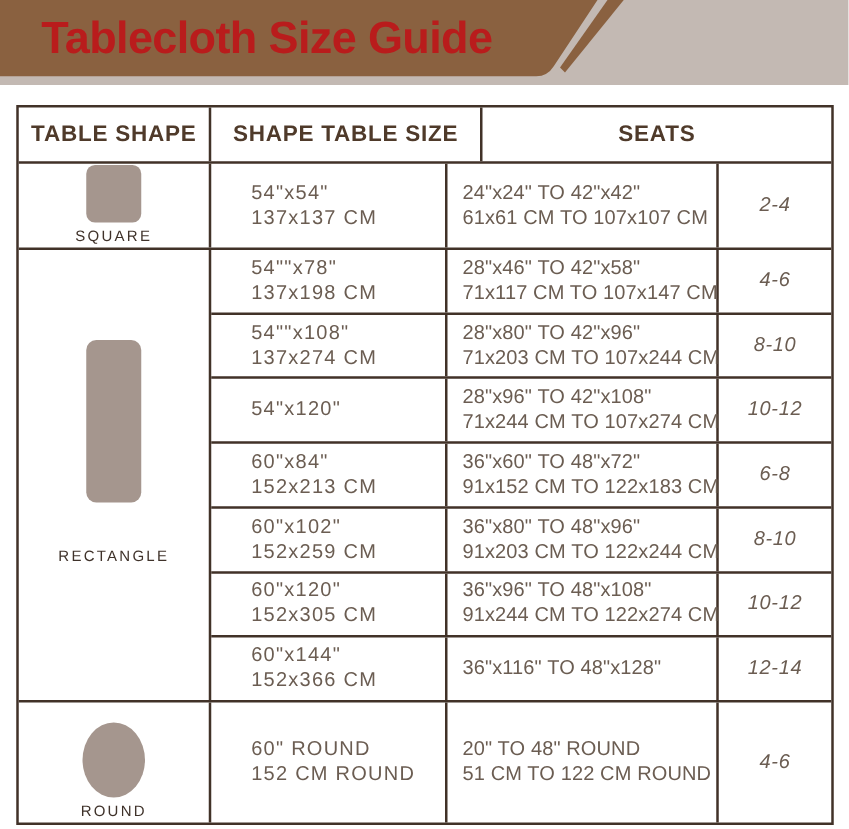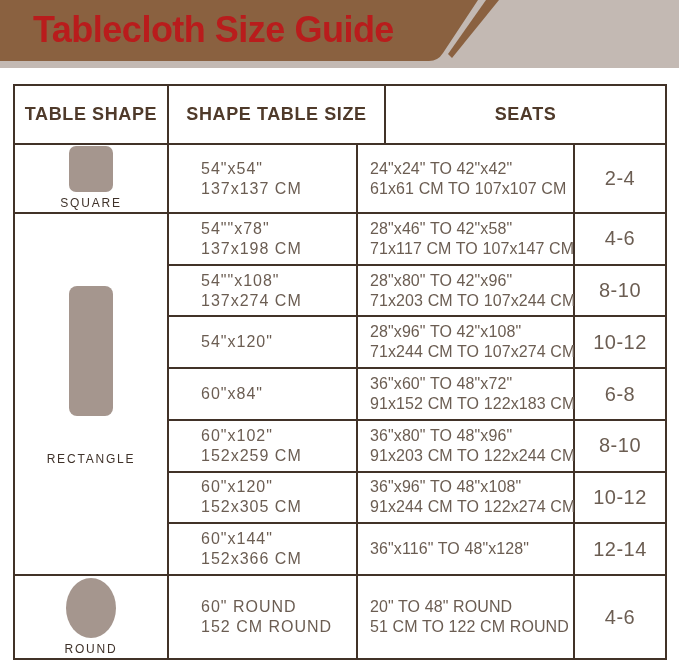--- a/index.html
+++ b/index.html
@@ -11,21 +11,21 @@
   .title {
     position:absolute; top:9px; left:33px;
     font-size:36px; font-weight:bold; letter-spacing:-0.5px;
     color:#b91c1c; white-space:nowrap;
   }
   .tbl {
     position:absolute; left:13px; top:84px; width:654px; height:576px;
     box-sizing:border-box; border:2.5px solid #413228;
     display:flex; flex-direction:column; background:#ffffff;
   }
-  .hrow { display:flex; height:59px; border-bottom:2px solid #413228; box-sizing:border-box; }
+  .hrow { display:flex; height:45px; border-bottom:2px solid #413228; box-sizing:border-box; }
   .hcell {
     box-sizing:border-box; display:flex; align-items:center; justify-content:center;
     font-size:18px; font-weight:bold; letter-spacing:0.6px; color:#4f3a2a; white-space:nowrap;
   }
   .w1 { width:154px; } .w2 { width:189px; } .w3 { width:217px; } .w4 { flex:1; }
   .br { border-right:2px solid #413228; }
   .section { display:flex; box-sizing:border-box; }
   .section.bb { border-bottom:2px solid #413228; }
   .sec1 { height:69px; } .sec2 { height:362px; } .sec3 { flex:1; }
   .shape-cell {
@@ -49,21 +49,21 @@
     box-sizing:border-box; width:189px; border-right:2px solid #413228;
     display:flex; flex-direction:column; justify-content:center; padding-left:32px;
   }
   .c3 {
     box-sizing:border-box; width:217px; border-right:2px solid #413228;
     display:flex; flex-direction:column; justify-content:center; padding-left:12px;
   }
   .c4 { flex:1; display:flex; align-items:center; justify-content:center; }
   .size-line { font-size:16px; letter-spacing:1px; line-height:20px; color:#6b5d52; white-space:nowrap; }
   .fits-line { font-size:16px; letter-spacing:0.1px; line-height:20px; color:#6b5d52; white-space:nowrap; }
-  .seats-text { font-size:20px; letter-spacing:0.5px; color:#6b5d52; }
+  .seats-text { font-size:16px; letter-spacing:0.5px; color:#6b5d52;font-style:italic; }
 </style>
 </head>
 <body>
 
 <div class="page">
 
   <svg class="banner-svg" width="679" height="68" viewBox="0 0 679 68" aria-hidden="true">
     <rect x="0" y="0" width="679" height="68" fill="#c3b9b3"></rect>
     <path d="M0,0 L478,0 L443,53 Q438,61 429,61 L0,61 Z" fill="#8a6140"></path>
     <path d="M486,0 L499,0 L452,58 L448,54 Z" fill="#8a6140"></path>
@@ -147,20 +147,21 @@
             <div class="fits-line">71x244 CM TO 107x274 CM</div>
           </div>
           <div class="c4">
             <div class="seats-text">10-12</div>
           </div>
         </div>
 
         <div class="drow bb">
           <div class="c2">
             <div class="size-line">60"x84"</div>
+            <div class="size-line">152x213 CM</div>
           </div>
           <div class="c3">
             <div class="fits-line">36"x60" TO 48"x72"</div>
             <div class="fits-line">91x152 CM TO 122x183 CM</div>
           </div>
           <div class="c4">
             <div class="seats-text">6-8</div>
           </div>
         </div>
 

